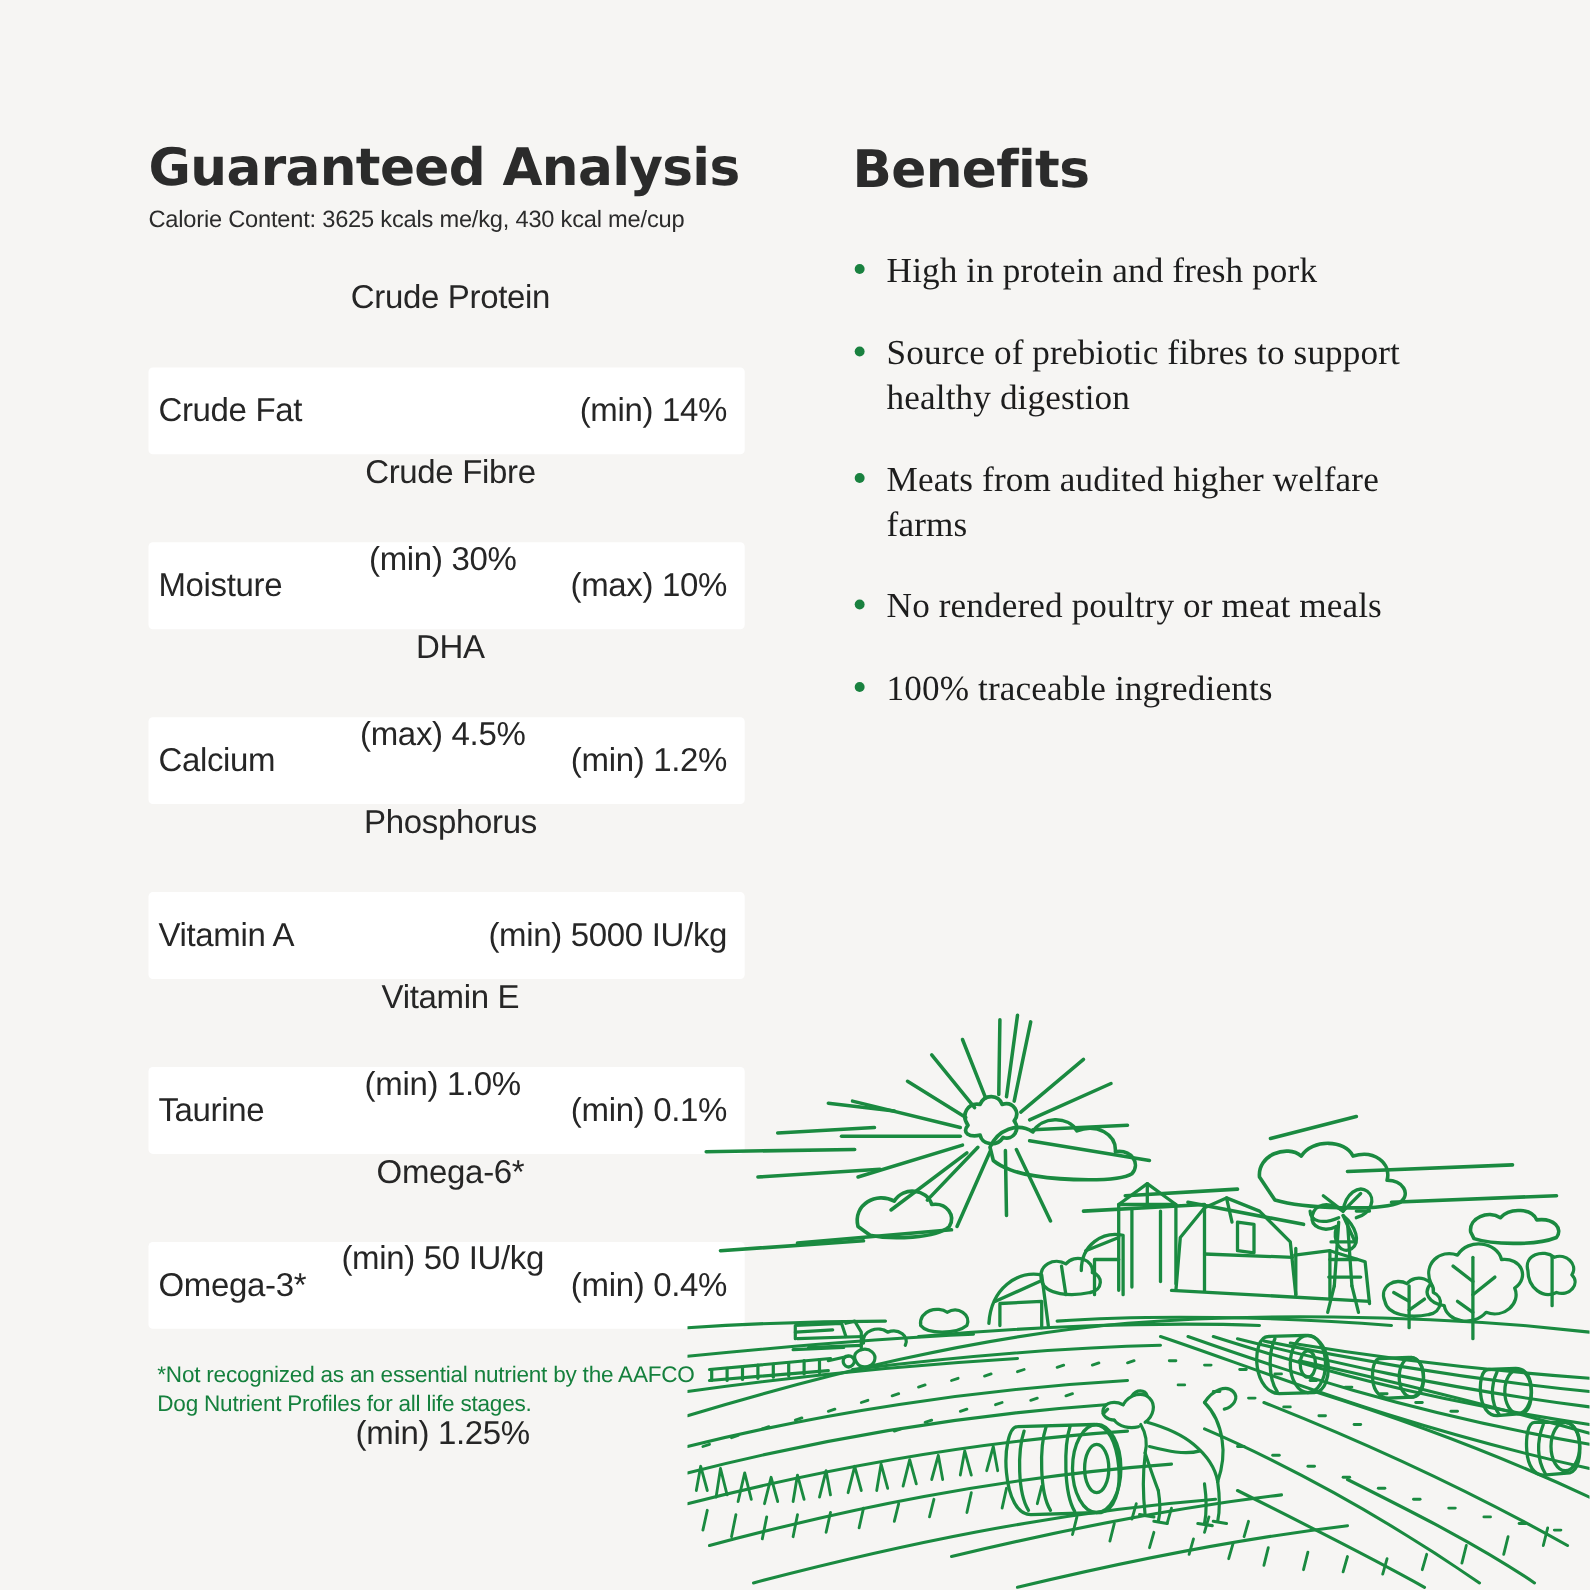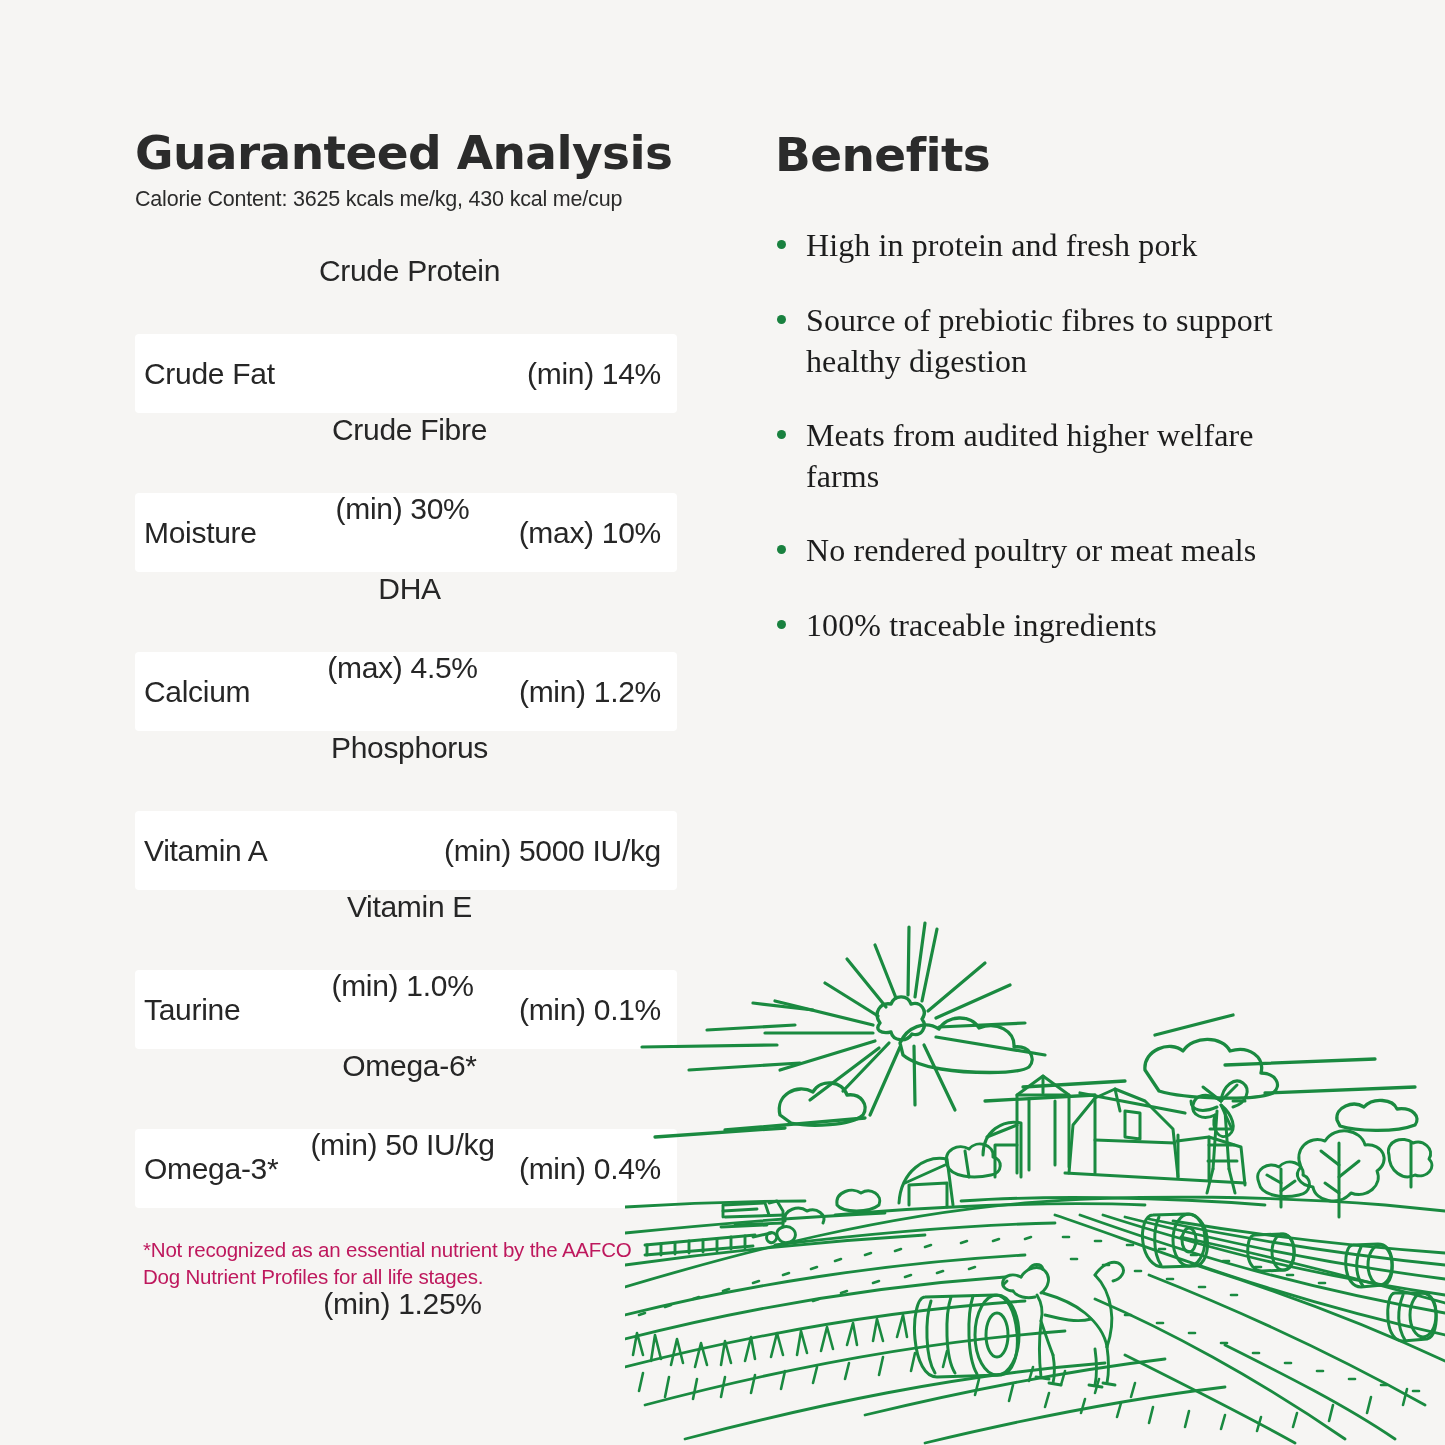--- a/index.html
+++ b/index.html
@@ -77,21 +77,21 @@
     white-space: nowrap;
     padding-right: 14px;
   }
 
   .ga-footnote {
     margin-top: 28px;
     margin-left: 8px;
     font-family: "Liberation Sans", sans-serif;
     font-size: 20.5px;
     line-height: 1.32;
-    color: #be185d;
+    color: #15803d;
     letter-spacing: -0.2px;
     width: 500px;
   }
 
   
   .bn-panel {
     position: absolute;
     left: 775px;
     top: 130px;
     width: 520px;

